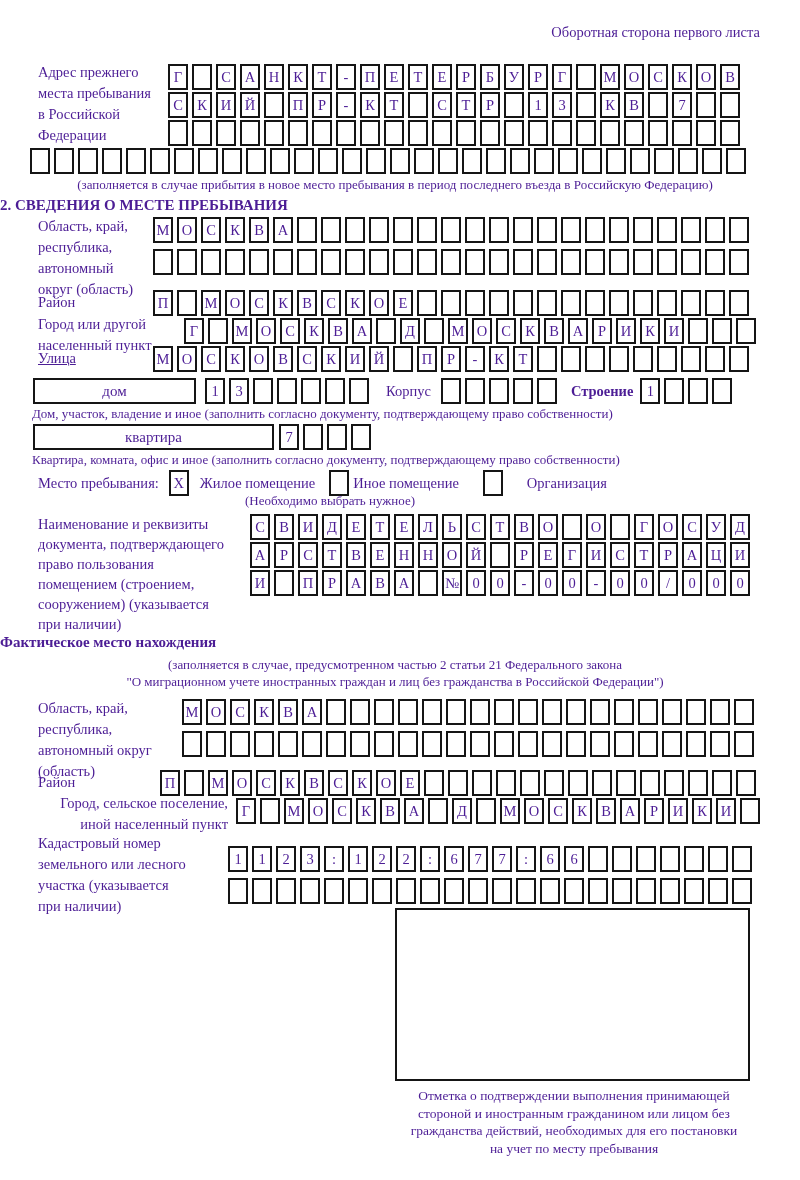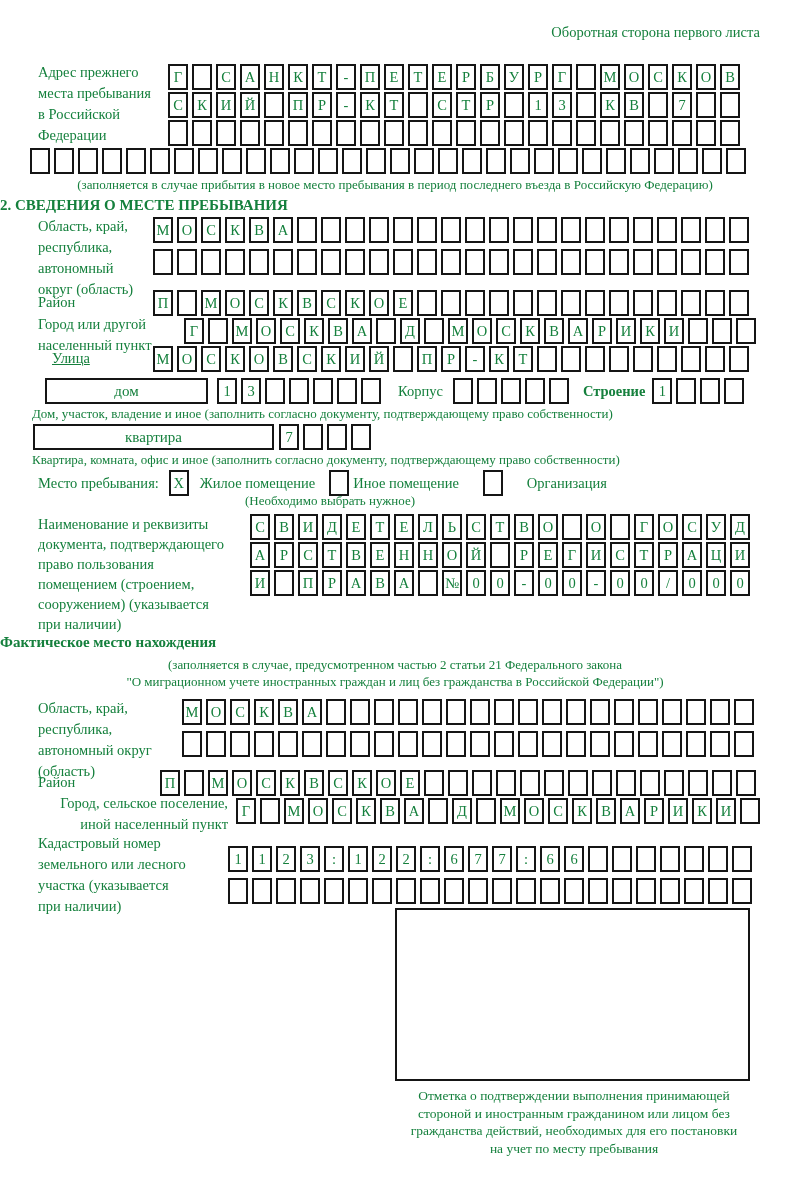--- a/index.html
+++ b/index.html
@@ -1,18 +1,18 @@
 <!DOCTYPE html>
 <html><head>
 <meta charset="utf-8">
 <style>
   html,body { margin:0; padding:0; background:#ffffff; }
   .page {
     position:relative; width:800px; height:1180px; background:#fff;
-    font-family:"Liberation Serif", serif; color:#15803d; overflow:hidden;
+    font-family:"Liberation Serif", serif; color:#4c1d95; overflow:hidden;
   }
   .abs { position:absolute; }
   .hdr { font-size:14.5px; }
   .label { font-size:14.5px; line-height:21px; }
   .label-tight { font-size:14.5px; line-height:20px; }
   .caption { font-size:13px; }
   .title { font-weight:bold; font-size:15px; }
   .cellrow { display:flex; align-items:center; }
   .cell {
     box-sizing:border-box; flex:0 0 auto;
@@ -273,21 +273,21 @@
       <span class="cell">А</span>
       <span class="cell">Р</span>
       <span class="cell">И</span>
       <span class="cell">К</span>
       <span class="cell">И</span>
       <span class="cell"></span>
       <span class="cell"></span>
       <span class="cell"></span>
     </div>
 
-  <div class="abs label" style="top:348px; left:52px;text-decoration:underline;">Улица</div>
+  <div class="abs label" style="top:348px; left:38px;text-decoration:underline;">Улица</div>
   <div class="abs cellrow" style="top:346px; left:153px;">
       <span class="cell">М</span>
       <span class="cell">О</span>
       <span class="cell">С</span>
       <span class="cell">К</span>
       <span class="cell">О</span>
       <span class="cell">В</span>
       <span class="cell">С</span>
       <span class="cell">К</span>
       <span class="cell">И</span>
@@ -302,21 +302,21 @@
       <span class="cell"></span>
       <span class="cell"></span>
       <span class="cell"></span>
       <span class="cell"></span>
       <span class="cell"></span>
       <span class="cell"></span>
       <span class="cell"></span>
       <span class="cell"></span>
     </div>
 
-  <div class="abs flexrow" style="top:378px; left:45px;">
+  <div class="abs flexrow" style="top:378px; left:33px;">
     <div class="widebox" style="width:163px;">дом</div>
     <div class="cellrow" style="margin-left:9px;">
         <span class="cell">1</span>
         <span class="cell">3</span>
         <span class="cell"></span>
         <span class="cell"></span>
         <span class="cell"></span>
         <span class="cell"></span>
         <span class="cell"></span>
       </div>

